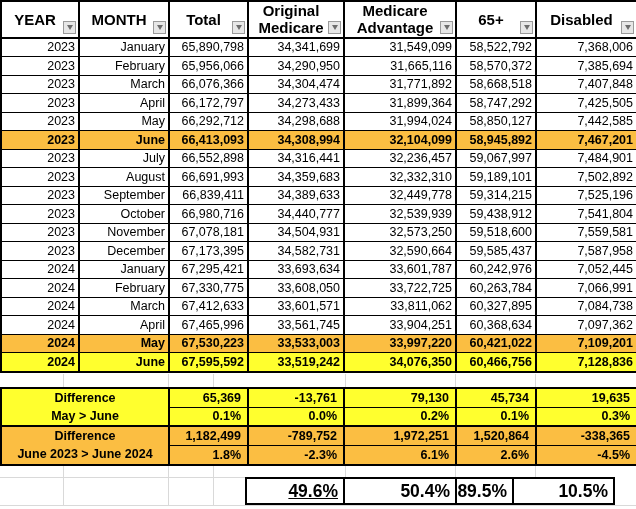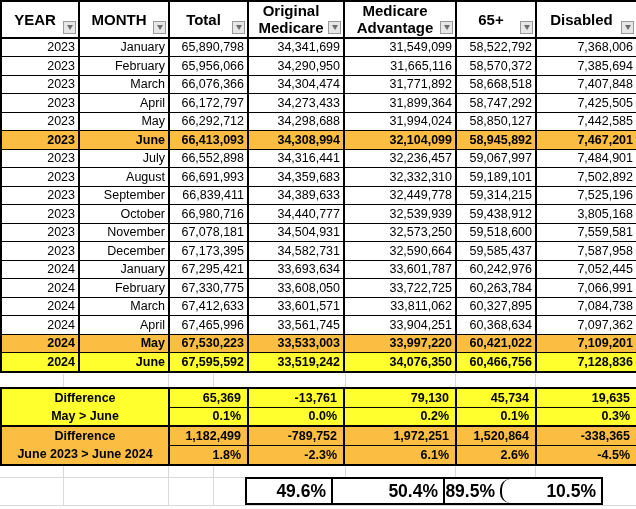--- a/index.html
+++ b/index.html
@@ -183,21 +183,21 @@
           <td class="num">59,314,215</td>
           <td class="num">7,525,196</td>
         </tr>
         <tr>
           <td class="num">2023</td>
           <td class="txt">October</td>
           <td class="num">66,980,716</td>
           <td class="num">34,440,777</td>
           <td class="num">32,539,939</td>
           <td class="num">59,438,912</td>
-          <td class="num">3,805,168</td>
+          <td class="num">7,541,804</td>
         </tr>
         <tr>
           <td class="num">2023</td>
           <td class="txt">November</td>
           <td class="num">67,078,181</td>
           <td class="num">34,504,931</td>
           <td class="num">32,573,250</td>
           <td class="num">59,518,600</td>
           <td class="num">7,559,581</td>
         </tr>
@@ -328,19 +328,19 @@
           <td class="so">1.8%</td>
           <td class="so">-2.3%</td>
           <td class="so">6.1%</td>
           <td class="so">2.6%</td>
           <td class="so">-4.5%</td>
         </tr>
       </tbody>
   </table>
 
   <div id="totals-row">
-      <div class="tcell" style="width: 84px;">49.6%</div>
+      <div class="tcell" style="width: 96px; text-decoration: underline;">49.6%</div>
       <div class="tcell" style="width: 112px;">50.4%</div>
       <div class="tcell" style="width: 57px;">89.5%</div>
-      <div class="tcell" style="width: 101px; border-radius: 10px;">10.5%</div>
+      <div class="tcell" style="width: 101px;">10.5%</div>
     </div>
 
 </div>
 
 </body></html>

